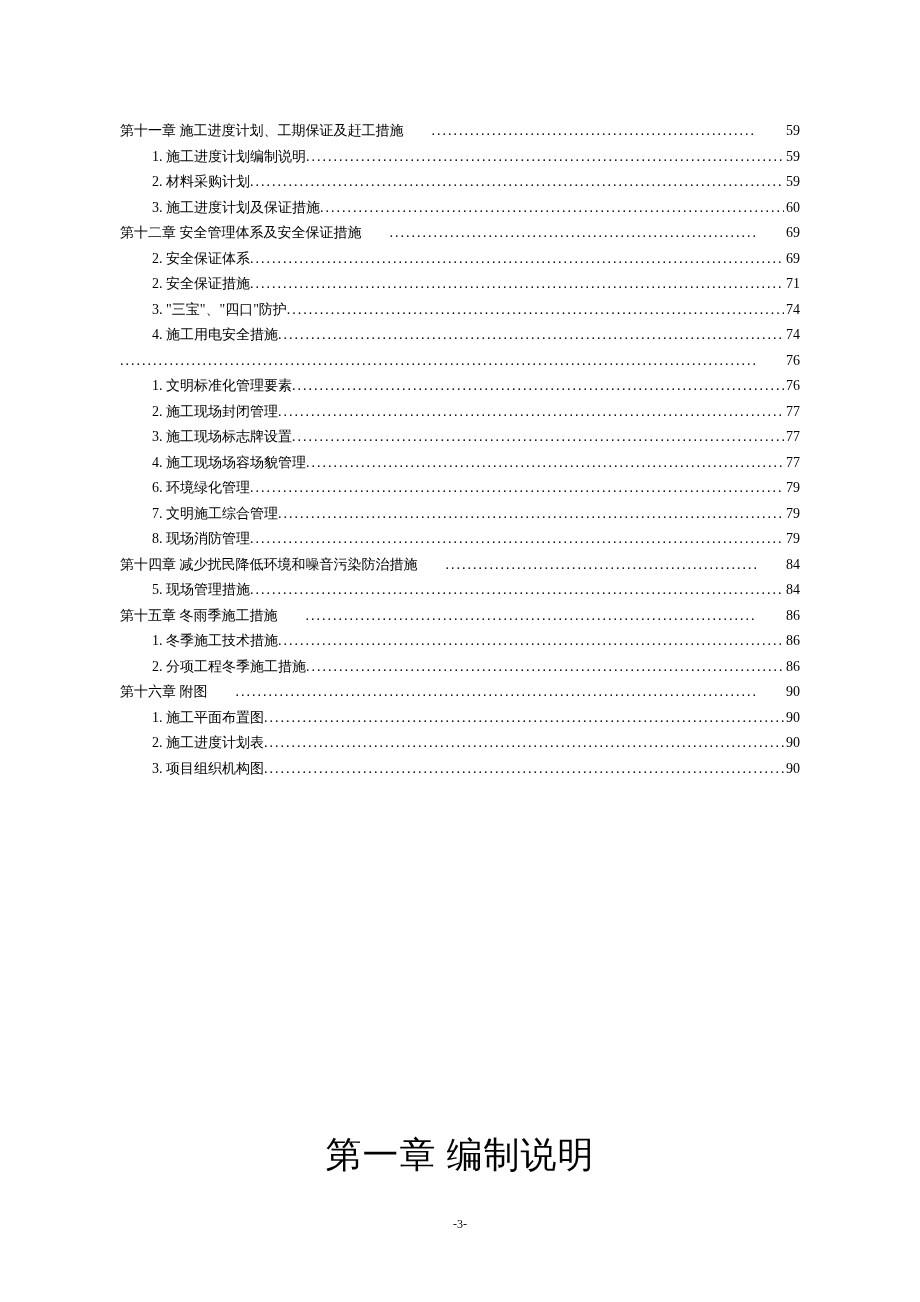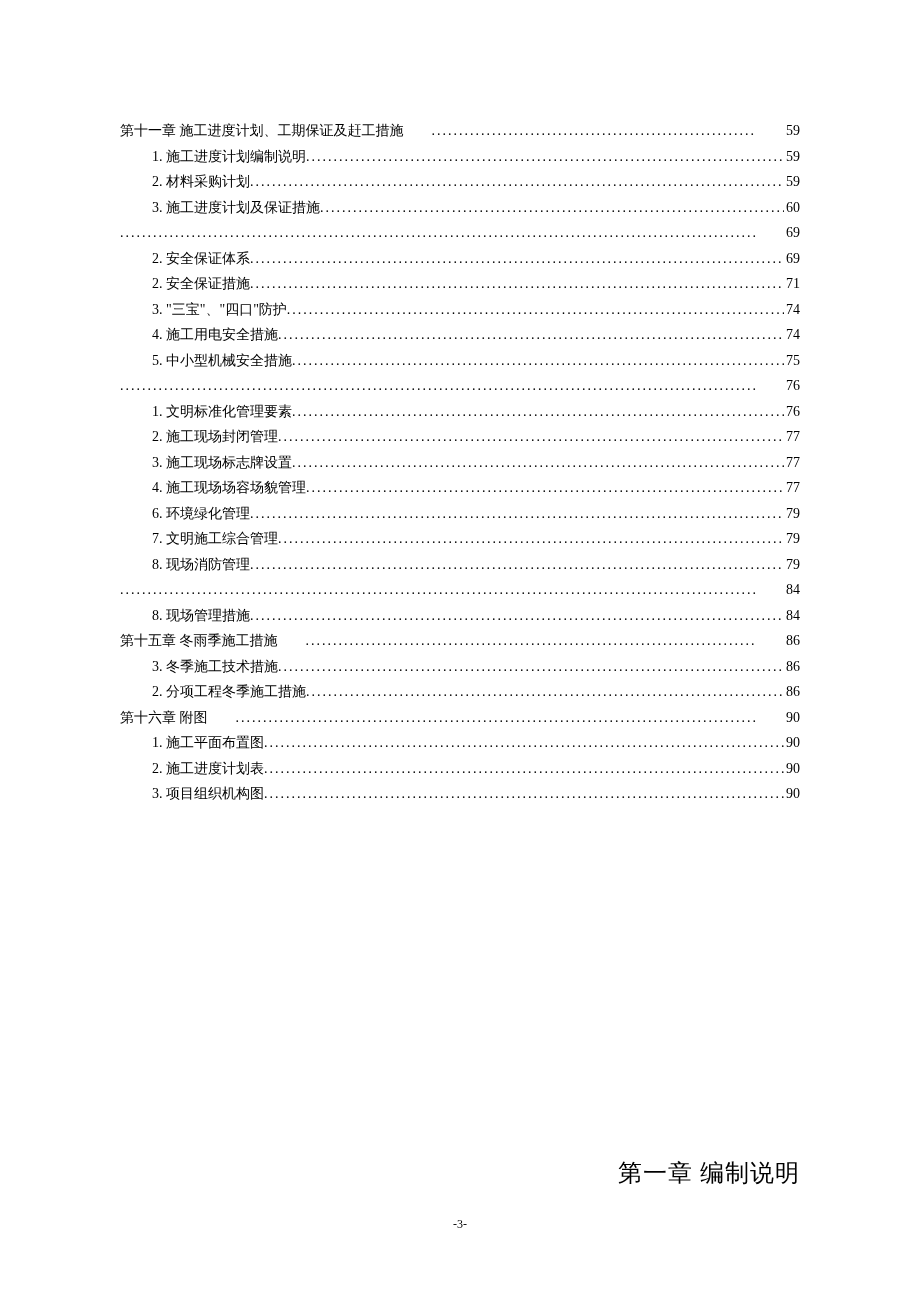--- a/index.html
+++ b/index.html
@@ -43,25 +43,24 @@
     }
     .toc-page {
       flex: 0 0 auto;
       padding-left: 2px;
     }
     .heading-block {
       text-align: center;
       margin-top: 350px;
     }
     .heading {
-      font-size: 24px;
+      font-size: 36px;
       font-family: "SimSun", "宋体", serif;
       font-weight: normal;
       letter-spacing: 1px;
-      text-align: right;
     }
     .page-number {
       position: absolute;
       bottom: 70px;
       left: 0;
       right: 0;
       text-align: center;
       font-size: 12px;
     }
   </style>
@@ -84,20 +83,21 @@
         <span class="toc-title">2. 材料采购计划  </span>
         <span class="toc-dots"></span>
         <span class="toc-page">59</span>
       </div>
       <div class="toc-entry section">
         <span class="toc-title">3. 施工进度计划及保证措施 </span>
         <span class="toc-dots"></span>
         <span class="toc-page">60</span>
       </div>
       <div class="toc-entry chapter">
+        <span class="toc-title">第十二章 安全管理体系及安全保证措施</span>
         <span class="toc-dots"></span>
         <span class="toc-page">69</span>
       </div>
       <div class="toc-entry section">
         <span class="toc-title">2. 安全保证体系 </span>
         <span class="toc-dots"></span>
         <span class="toc-page">69</span>
       </div>
       <div class="toc-entry section">
         <span class="toc-title">2. 安全保证措施 </span>
@@ -107,25 +107,20 @@
       <div class="toc-entry section">
         <span class="toc-title">3. "三宝"、"四口"防护 </span>
         <span class="toc-dots"></span>
         <span class="toc-page">74</span>
       </div>
       <div class="toc-entry section">
         <span class="toc-title">4. 施工用电安全措施 </span>
         <span class="toc-dots"></span>
         <span class="toc-page">74</span>
       </div>
-      <div class="toc-entry section">
-        <span class="toc-title">5. 中小型机械安全措施 </span>
-        <span class="toc-dots"></span>
-        <span class="toc-page">75</span>
-      </div>
       <div class="toc-entry chapter">
         <span class="toc-dots"></span>
         <span class="toc-page">76</span>
       </div>
       <div class="toc-entry section">
         <span class="toc-title">1. 文明标准化管理要素 </span>
         <span class="toc-dots"></span>
         <span class="toc-page">76</span>
       </div>
       <div class="toc-entry section">
@@ -152,35 +147,36 @@
         <span class="toc-title">7. 文明施工综合管理 </span>
         <span class="toc-dots"></span>
         <span class="toc-page">79</span>
       </div>
       <div class="toc-entry section">
         <span class="toc-title">8. 现场消防管理 </span>
         <span class="toc-dots"></span>
         <span class="toc-page">79</span>
       </div>
       <div class="toc-entry chapter">
+        <span class="toc-title">第十四章 减少扰民降低环境和噪音污染防治措施</span>
         <span class="toc-dots"></span>
         <span class="toc-page">84</span>
       </div>
       <div class="toc-entry section">
-        <span class="toc-title">8. 现场管理措施 </span>
+        <span class="toc-title">5. 现场管理措施 </span>
         <span class="toc-dots"></span>
         <span class="toc-page">84</span>
       </div>
       <div class="toc-entry chapter">
         <span class="toc-title">第十五章 冬雨季施工措施</span>
         <span class="toc-dots"></span>
         <span class="toc-page">86</span>
       </div>
       <div class="toc-entry section">
-        <span class="toc-title">3. 冬季施工技术措施 </span>
+        <span class="toc-title">1. 冬季施工技术措施 </span>
         <span class="toc-dots"></span>
         <span class="toc-page">86</span>
       </div>
       <div class="toc-entry section">
         <span class="toc-title">2. 分项工程冬季施工措施 </span>
         <span class="toc-dots"></span>
         <span class="toc-page">86</span>
       </div>
       <div class="toc-entry chapter">
         <span class="toc-title">第十六章 附图</span>

